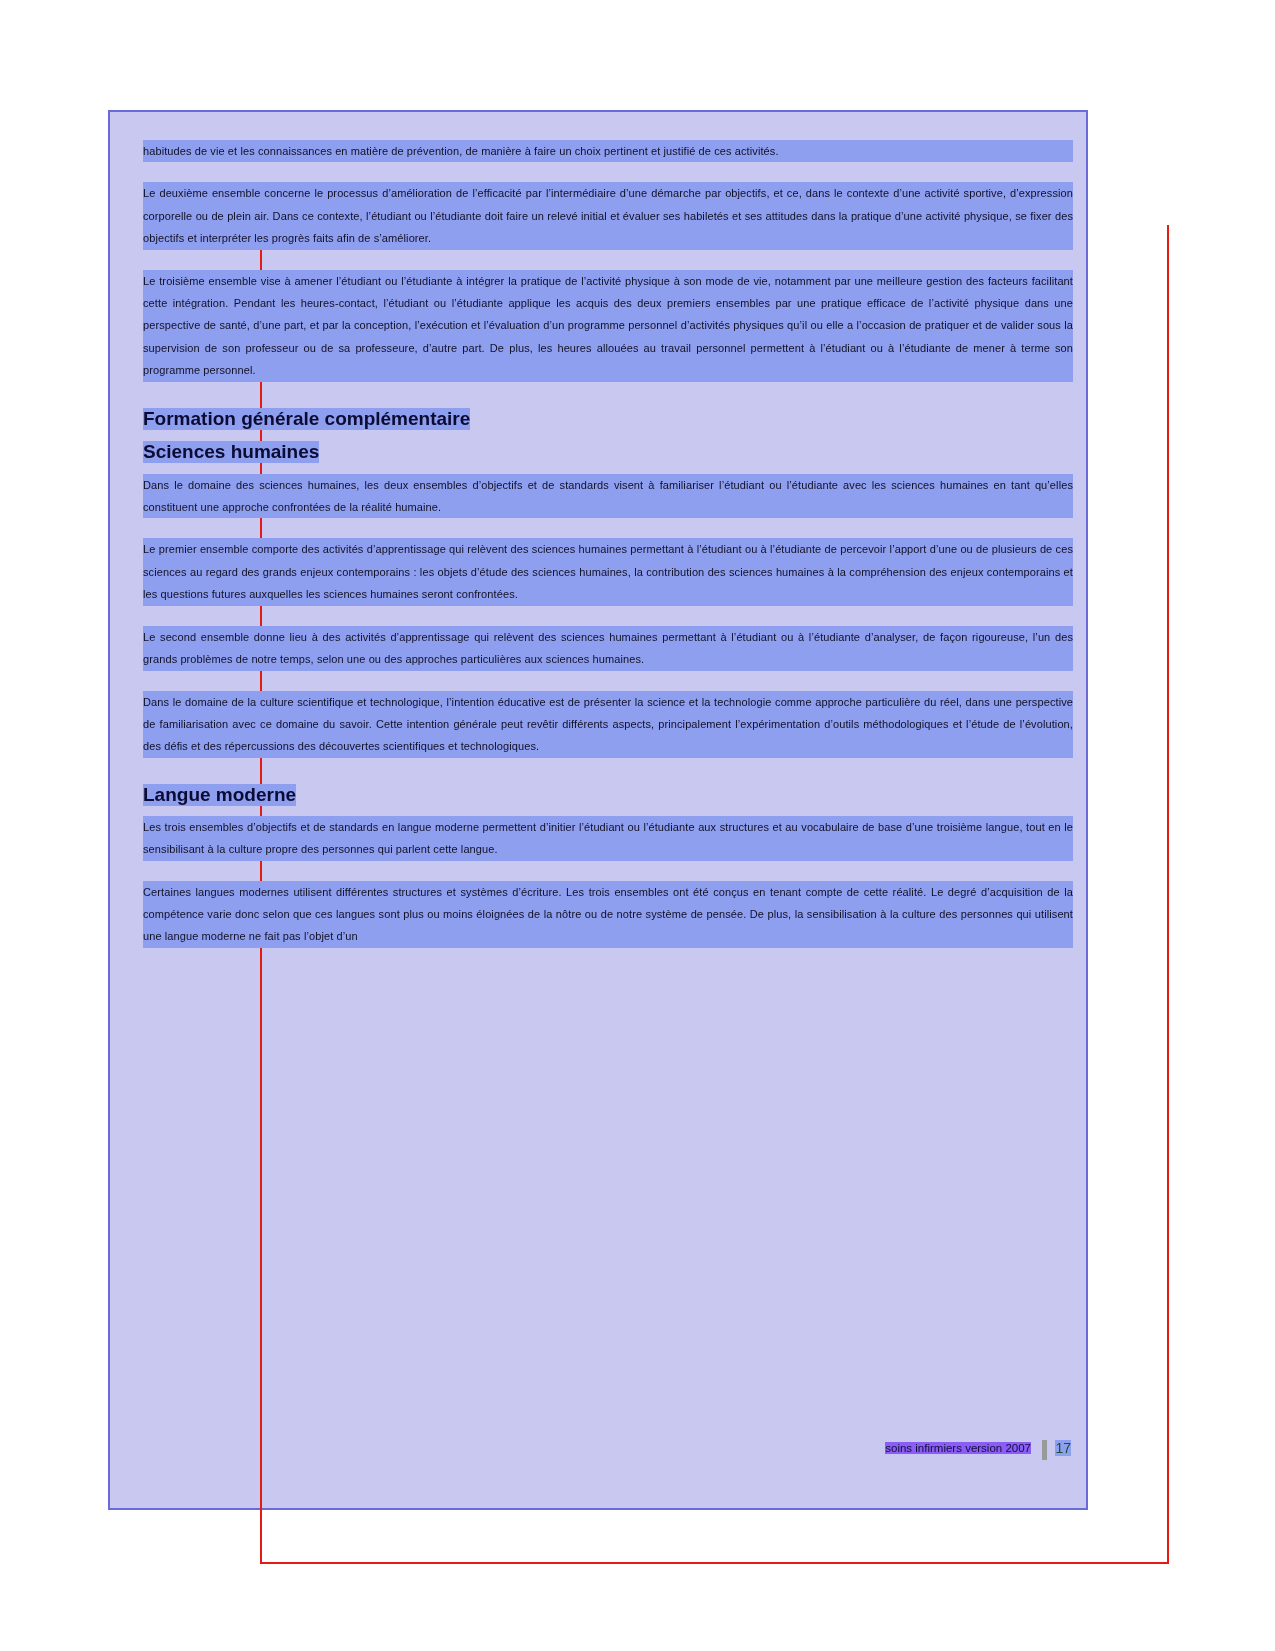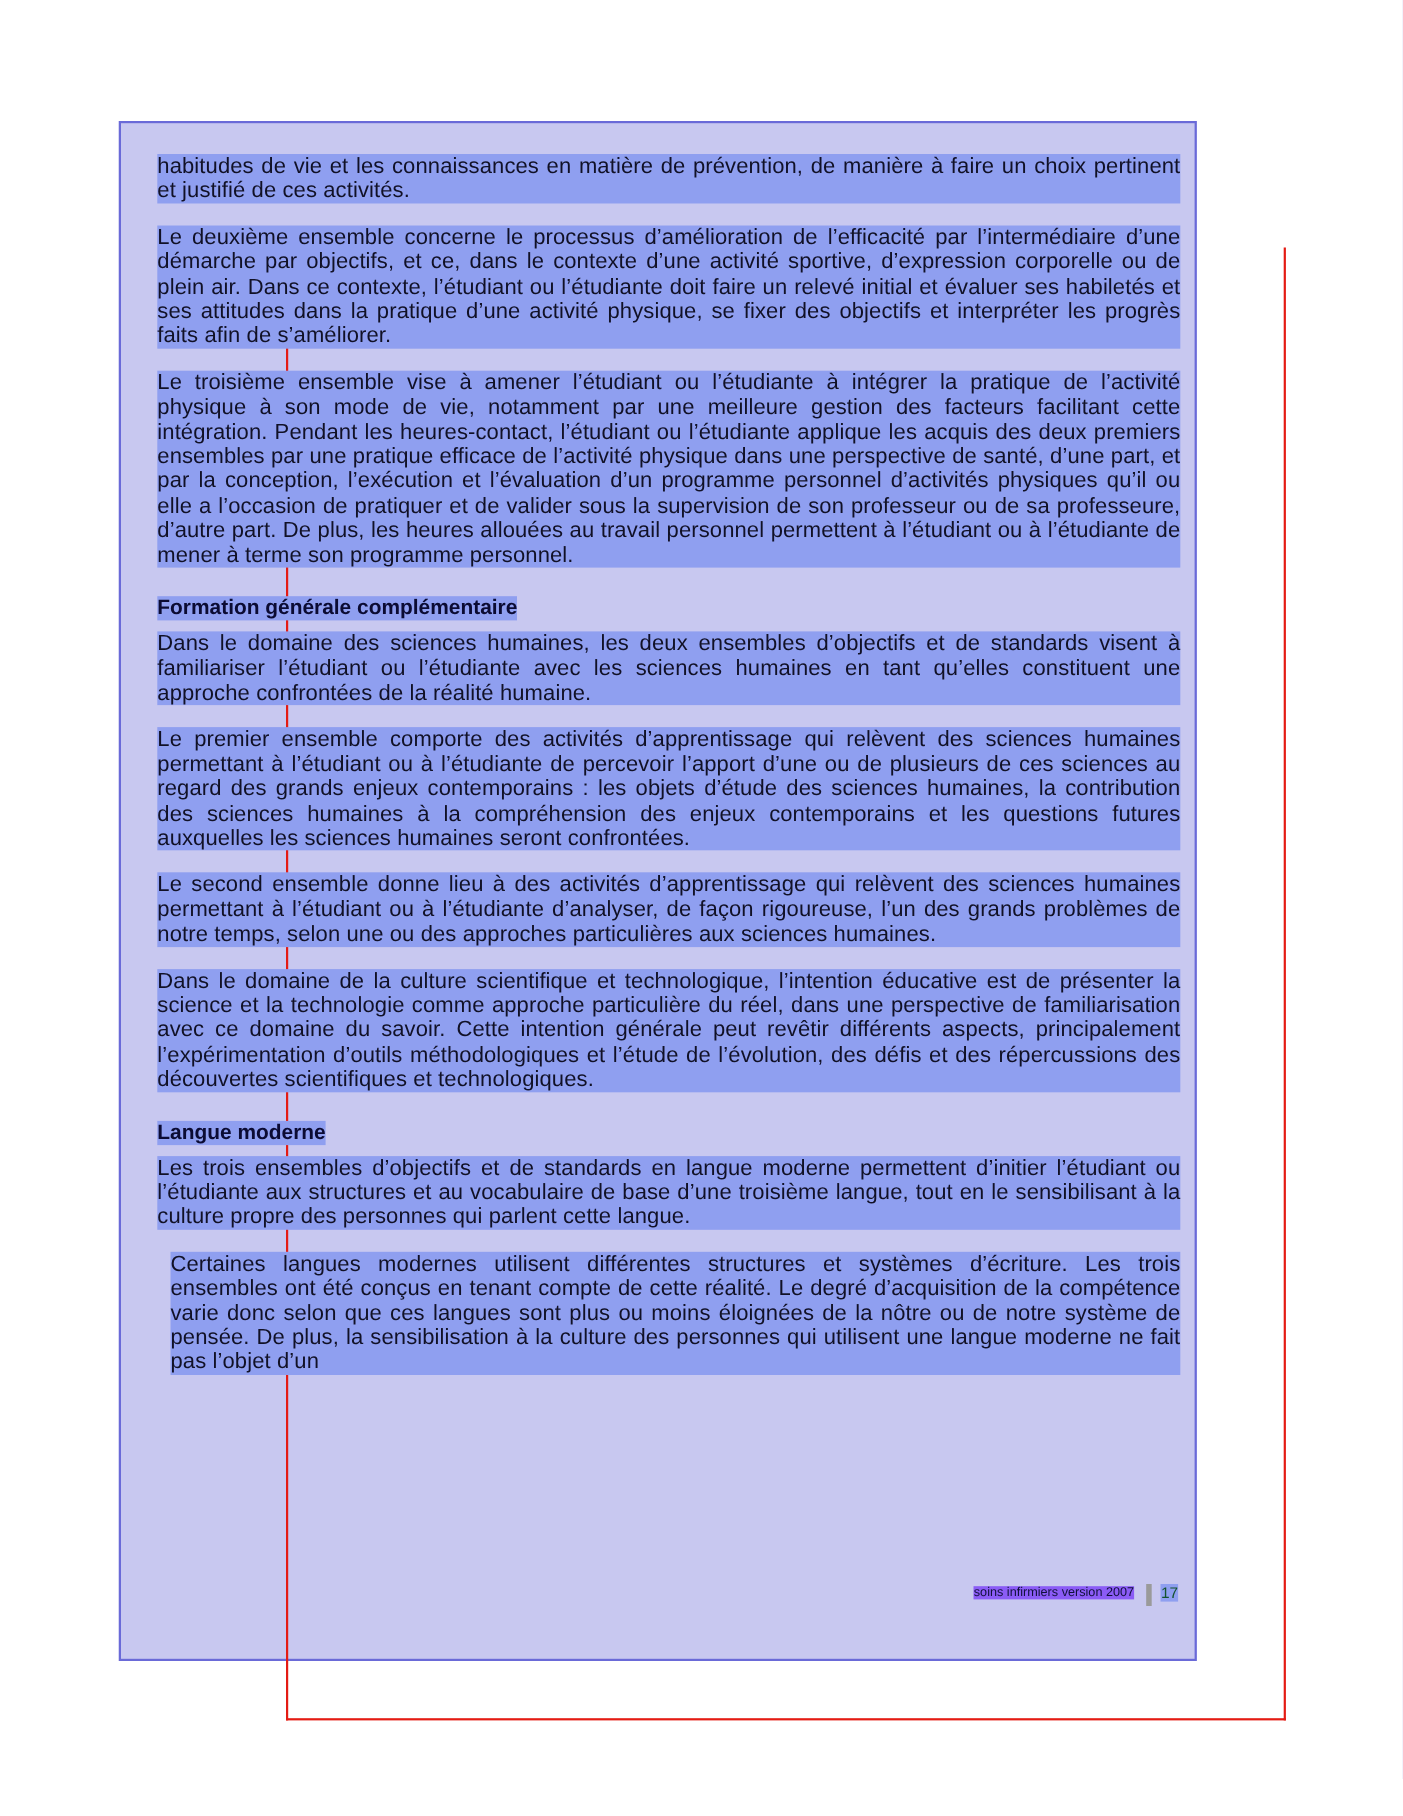--- a/index.html
+++ b/index.html
@@ -46,29 +46,29 @@
   #doc-content {
     position: absolute;
     left: 143px;
     top: 140px;
     width: 930px;
     box-sizing: border-box;
   }
 
   .para {
     color: #111126;
-    font-size: 20px;
+    font-size: 11px;
     line-height: 22.4px;
     text-align: justify;
     margin: 0 0 20px 0;
     background: #8f9ff0;
     padding: 0;
     letter-spacing: 0.1px;
   }
-  .para:last-child { margin-bottom: 0; margin-left: 12px; }
+  .para:last-child { margin-bottom: 0; }
 
   .heading {
     color: #0b0b33;
     font-size: 19px;
     line-height: 22px;
     font-weight: bold;
     margin: 0 0 5px 0;
     background: #8f9ff0;
     display: inline-block;
   }
@@ -130,20 +130,23 @@
   <p class="para">habitudes de vie et les connaissances en matière de prévention, de manière à faire un choix pertinent et justifié de ces activités.</p>
 
   <p class="para">Le deuxième ensemble concerne le processus d’amélioration de l’efficacité par l’intermédiaire d’une démarche par objectifs, et ce, dans le contexte d’une activité sportive, d’expression corporelle ou de plein air. Dans ce contexte, l’étudiant ou l’étudiante doit faire un relevé initial et évaluer ses habiletés et ses attitudes dans la pratique d’une activité physique, se fixer des objectifs et interpréter les progrès faits afin de s’améliorer.</p>
 
   <p class="para">Le troisième ensemble vise à amener l’étudiant ou l’étudiante à intégrer la pratique de l’activité physique à son mode de vie, notamment par une meilleure gestion des facteurs facilitant cette intégration. Pendant les heures-contact, l’étudiant ou l’étudiante applique les acquis des deux premiers ensembles par une pratique efficace de l’activité physique dans une perspective de santé, d’une part, et par la conception, l’exécution et l’évaluation d’un programme personnel d’activités physiques qu’il ou elle a l’occasion de pratiquer et de valider sous la supervision de son professeur ou de sa professeure, d’autre part. De plus, les heures allouées au travail personnel permettent à l’étudiant ou à l’étudiante de mener à terme son programme personnel.</p>
 
   <div class="heading-block heading-major">
     <span class="heading">Formation générale complémentaire</span>
   </div>
 
+  <div class="heading-block heading-sub">
+    <span class="heading">Sciences humaines</span>
+  </div>
 
   <p class="para">Dans le domaine des sciences humaines, les deux ensembles d’objectifs et de standards visent à familiariser l’étudiant ou l’étudiante avec les sciences humaines en tant qu’elles constituent une approche confrontées de la réalité humaine.</p>
 
   <p class="para">Le premier ensemble comporte des activités d’apprentissage qui relèvent des sciences humaines permettant à l’étudiant ou à l’étudiante de percevoir l’apport d’une ou de plusieurs de ces sciences au regard des grands enjeux contemporains : les objets d’étude des sciences humaines, la contribution des sciences humaines à la compréhension des enjeux contemporains et les questions futures auxquelles les sciences humaines seront confrontées.</p>
 
   <p class="para">Le second ensemble donne lieu à des activités d’apprentissage qui relèvent des sciences humaines permettant à l’étudiant ou à l’étudiante d’analyser, de façon rigoureuse, l’un des grands problèmes de notre temps, selon une ou des approches particulières aux sciences humaines.</p>
 
 
   <p class="para">Dans le domaine de la culture scientifique et technologique, l’intention éducative est de présenter la science et la technologie comme approche particulière du réel, dans une perspective de familiarisation avec ce domaine du savoir. Cette intention générale peut revêtir différents aspects, principalement l’expérimentation d’outils méthodologiques et l’étude de l’évolution, des défis et des répercussions des découvertes scientifiques et technologiques.</p>
 

